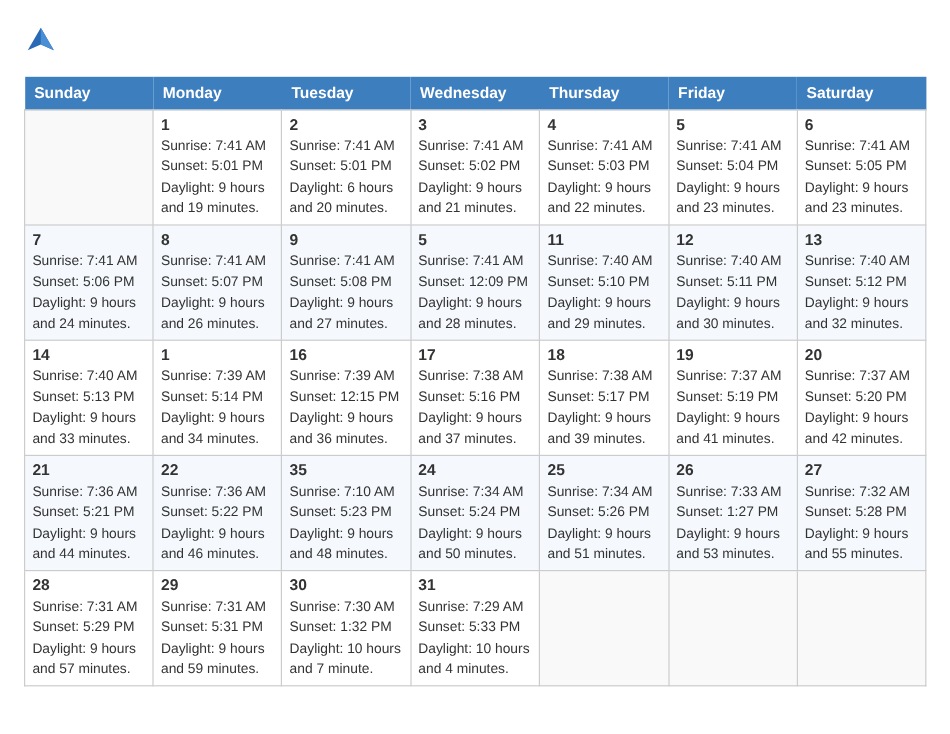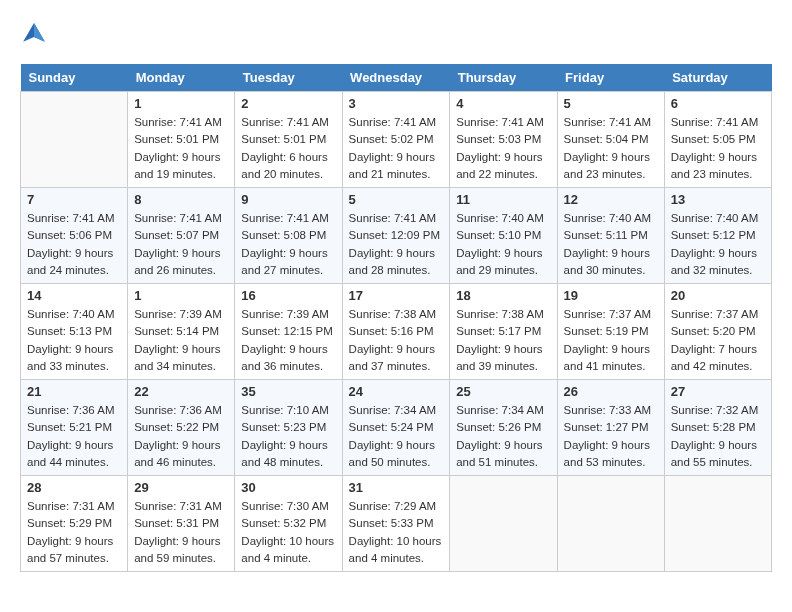--- a/index.html
+++ b/index.html
@@ -266,21 +266,21 @@
           <div>Sunrise: 7:37 AM</div>
           <div>Sunset: 5:19 PM</div>
           <div>Daylight: 9 hours and 41 minutes.</div>
         </div>
       </td>
         <td>
         <span class="day-number">20</span>
         <div class="cell-content">
           <div>Sunrise: 7:37 AM</div>
           <div>Sunset: 5:20 PM</div>
-          <div>Daylight: 7 hours and 42 minutes.</div>
+          <div>Daylight: 9 hours and 42 minutes.</div>
         </div>
       </td>
       </tr>
       <tr>
         <td>
         <span class="day-number">21</span>
         <div class="cell-content">
           <div>Sunrise: 7:36 AM</div>
           <div>Sunset: 5:21 PM</div>
           <div>Daylight: 9 hours and 44 minutes.</div>
@@ -349,22 +349,22 @@
         <div class="cell-content">
           <div>Sunrise: 7:31 AM</div>
           <div>Sunset: 5:31 PM</div>
           <div>Daylight: 9 hours and 59 minutes.</div>
         </div>
       </td>
         <td>
         <span class="day-number">30</span>
         <div class="cell-content">
           <div>Sunrise: 7:30 AM</div>
-          <div>Sunset: 5:32 PM</div>
-          <div>Daylight: 10 hours and 4 minute.</div>
+          <div>Sunset: 1:32 PM</div>
+          <div>Daylight: 10 hours and 7 minute.</div>
         </div>
       </td>
         <td>
         <span class="day-number">31</span>
         <div class="cell-content">
           <div>Sunrise: 7:29 AM</div>
           <div>Sunset: 5:33 PM</div>
           <div>Daylight: 10 hours and 4 minutes.</div>
         </div>
       </td>

